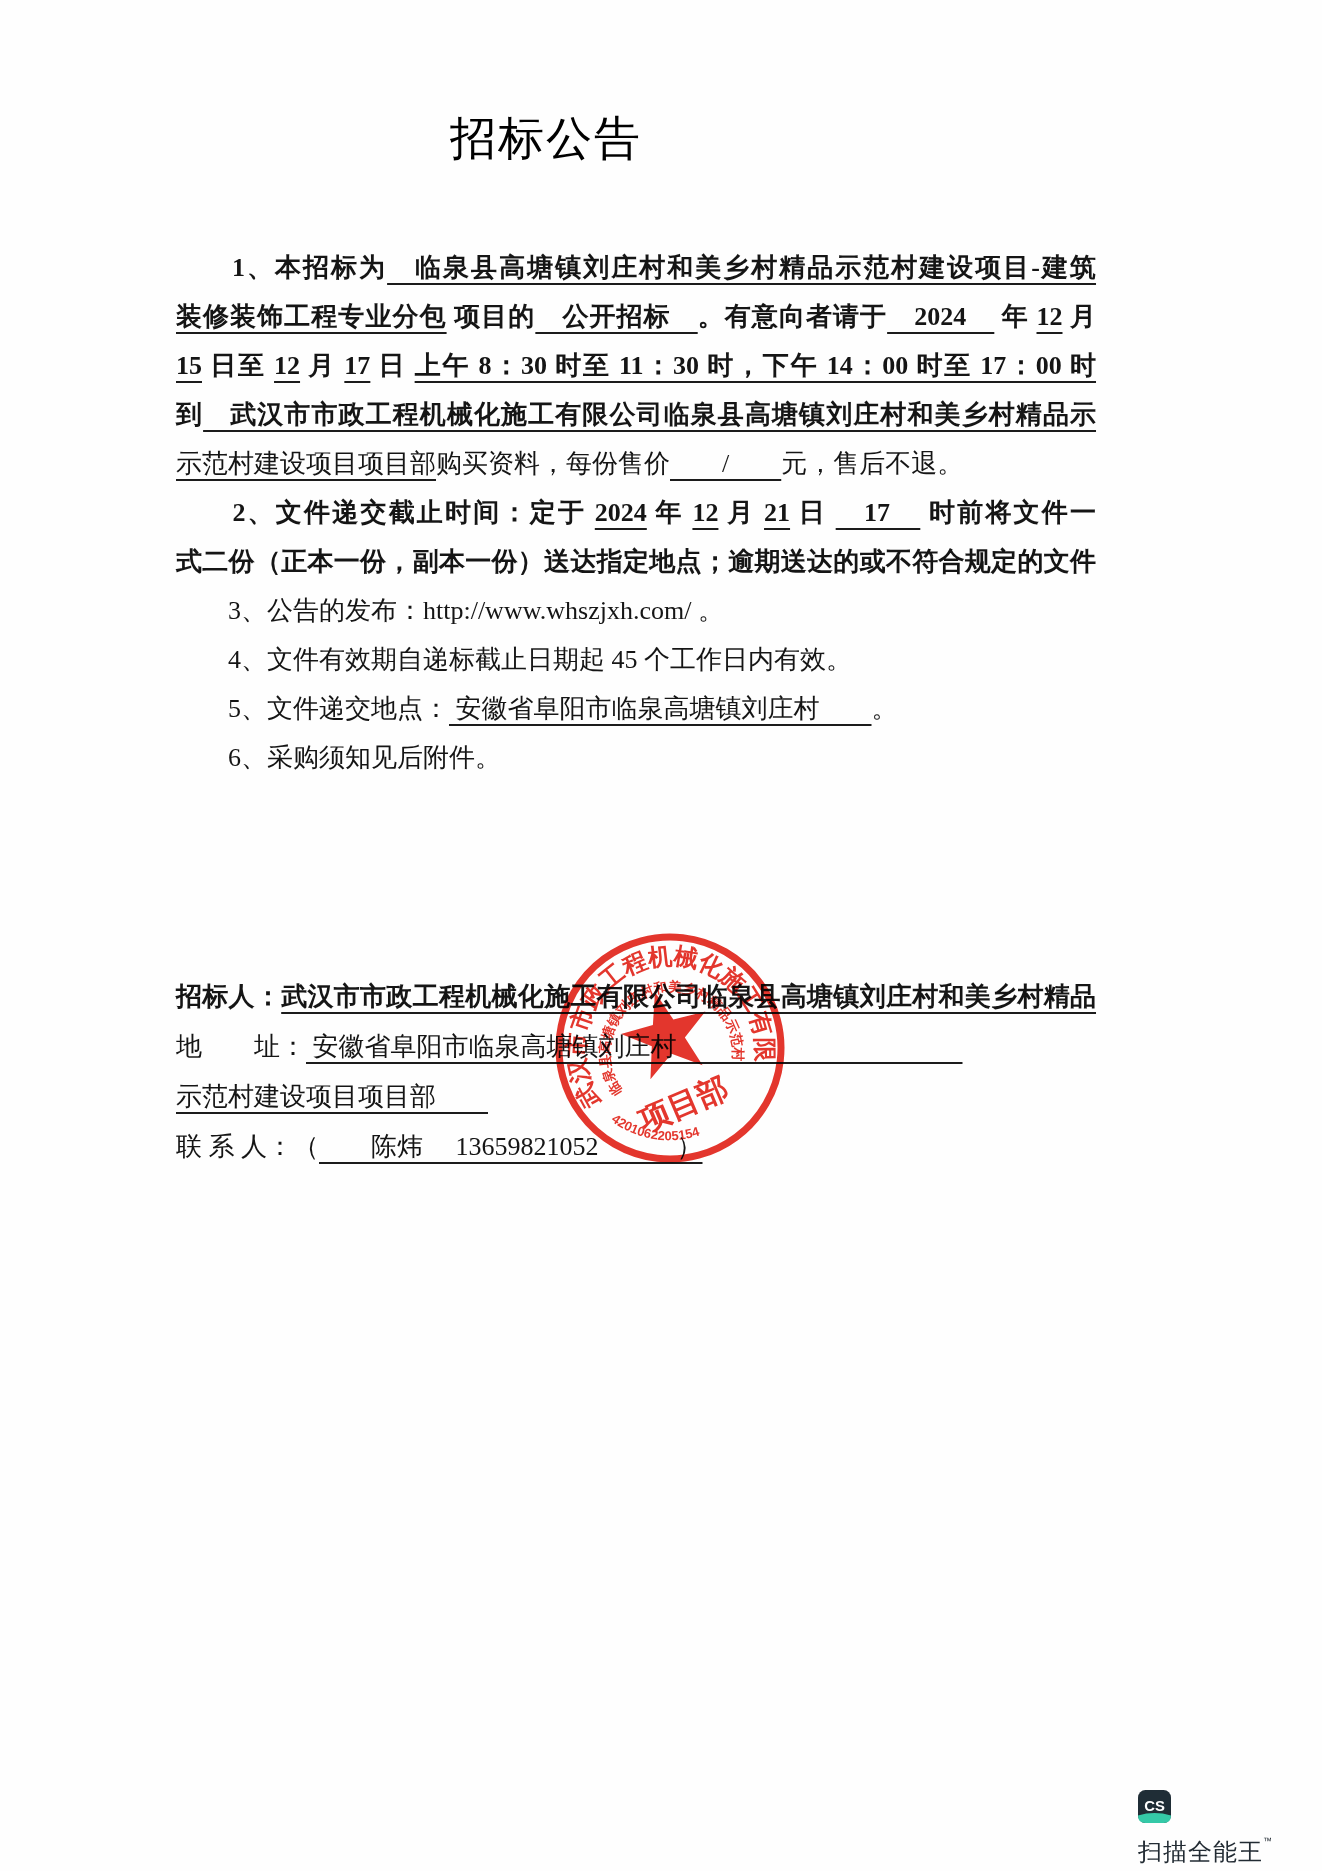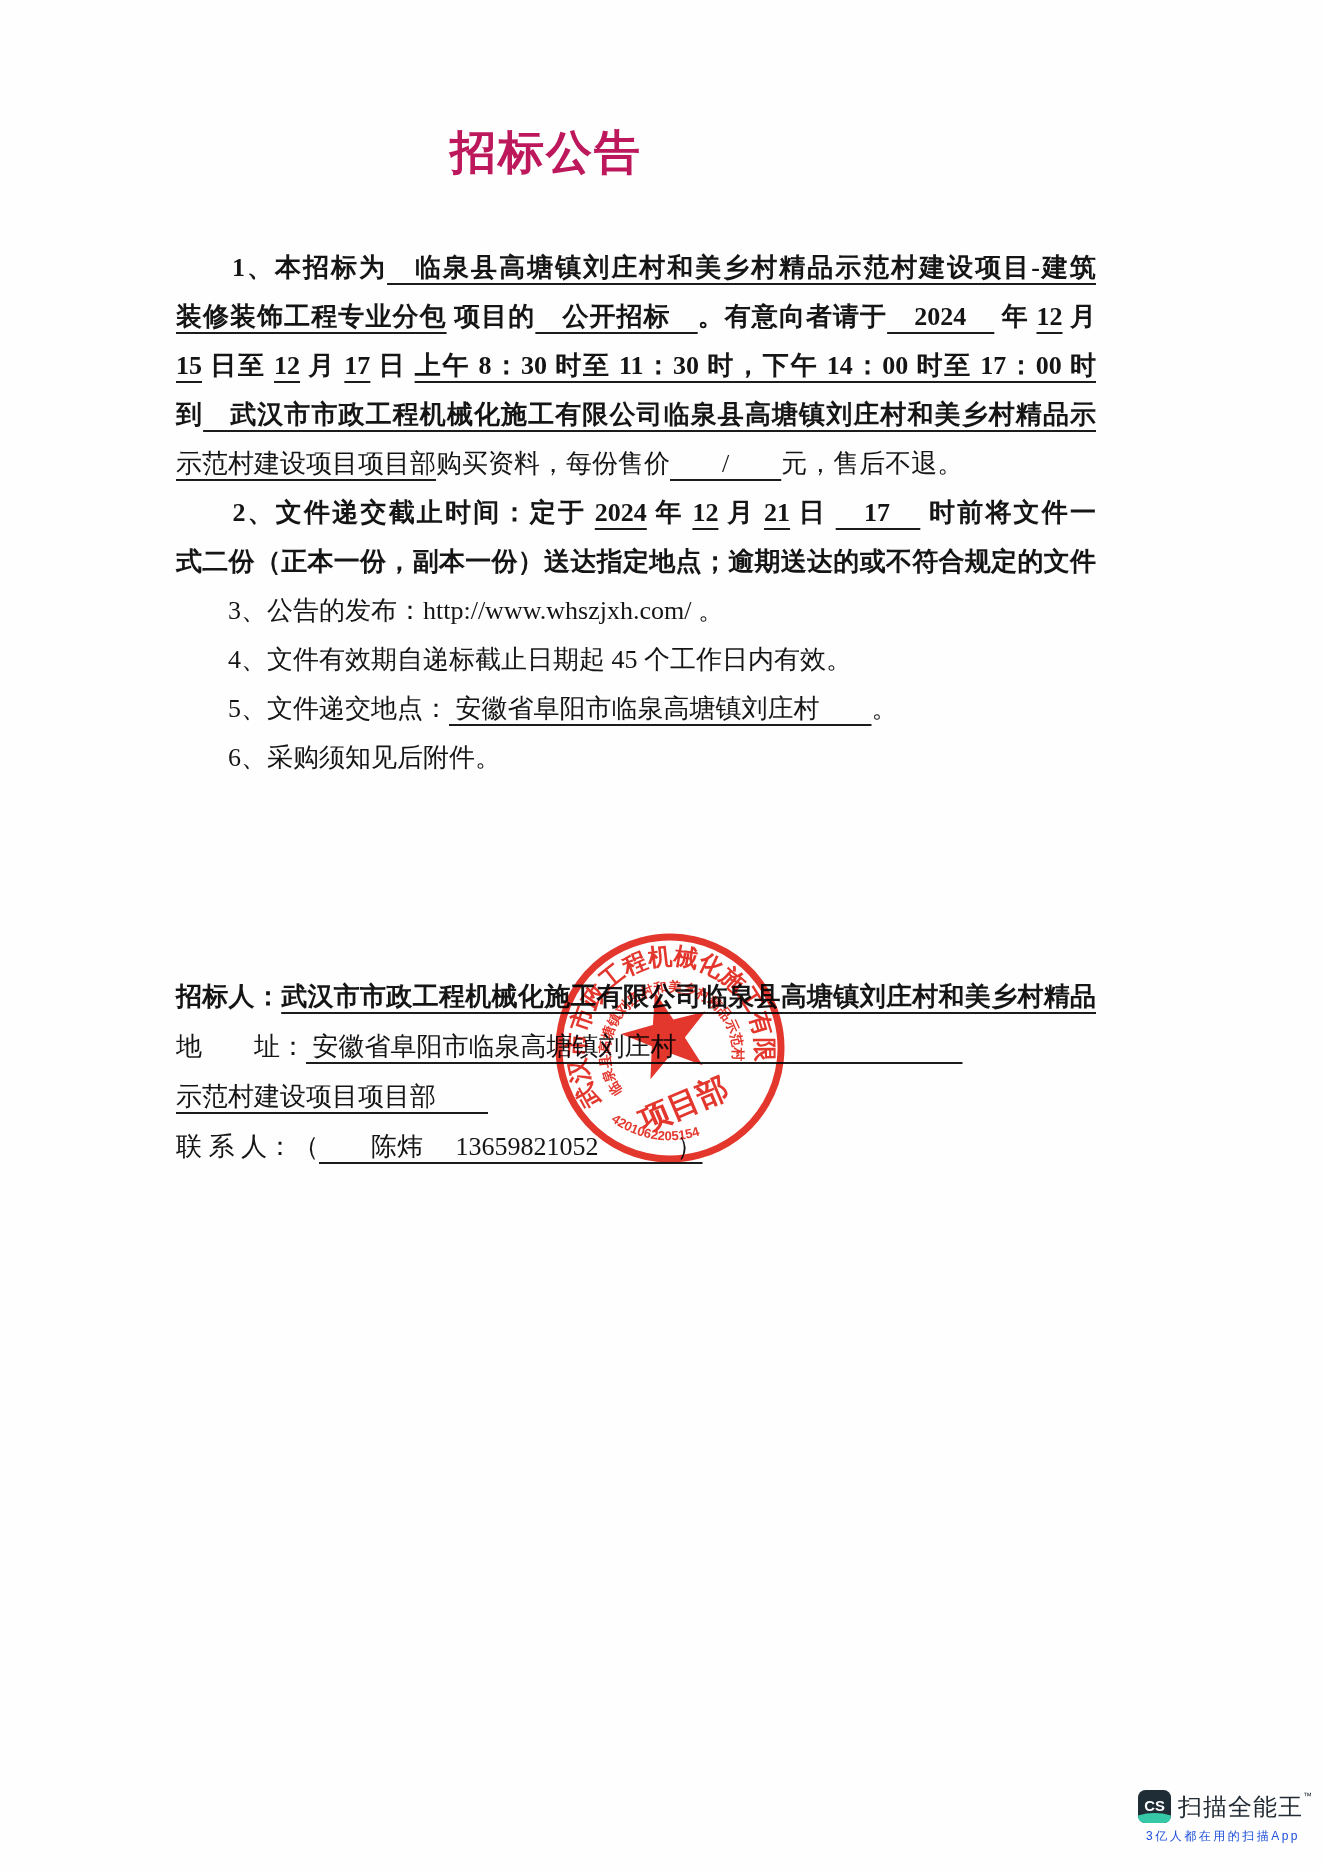--- a/index.html
+++ b/index.html
@@ -3,23 +3,23 @@
 <meta charset="utf-8">
 <style>
   html,body{margin:0;padding:0;}
   body{
     width:1322px;height:1871px;position:relative;background:#ffffff;
     font-family:"Liberation Serif","DejaVu Serif",serif;color:#161616;
     overflow:hidden;
   }
   .page{position:absolute;inset:0;background:#fefefe;}
   .doc-title{
-    position:absolute;top:122px;left:546px;transform:translateX(-50%);
+    position:absolute;top:108px;left:546px;transform:translateX(-50%);
     font-family:"Liberation Sans","DejaVu Sans",sans-serif;
-    font-size:46px;font-weight:bold;letter-spacing:2px;color:#be185d;white-space:nowrap;
+    font-size:46px;font-weight:normal;letter-spacing:2px;color:#000000;white-space:nowrap;
   }
   .textblock{
     position:absolute;left:176px;width:920px;
     font-size:26px;line-height:49px;color:#151515;
   }
   #body-lines{top:243px;}
   #footer-lines{top:972px;line-height:50px;}
   .line{min-height:49px;}
   .line.fill{text-align:justify;text-align-last:justify;font-weight:bold;}
   .u{
@@ -32,21 +32,21 @@
   .seal{
     position:absolute;left:540px;top:918px;width:260px;height:260px;
     transform:rotate(-15deg);
     mix-blend-mode:multiply;opacity:.92;pointer-events:none;
   }
   
   .watermark{
     position:absolute;left:1138px;top:1790px;width:170px;
     font-family:"Liberation Sans","DejaVu Sans",sans-serif;
   }
-  .wm-row{display:flex;align-items:flex-end;gap:7px;}
+  .wm-row{display:flex;align-items:flex-start;gap:13px;flex-direction:column;}
   .wm-logo{width:33px;height:33px;flex:0 0 auto;}
   .wm-name{font-size:24px;font-weight:normal;color:#222b33;white-space:nowrap;letter-spacing:1px;}
   .wm-tm{font-size:9px;color:#222b33;vertical-align:top;}
   .wm-tagline{margin-top:5px;font-size:12px;color:#1d4ed8;letter-spacing:2.5px;white-space:nowrap;text-align:center;}
 </style>
 </head>
 <body>
 
 <div class="page">
 

